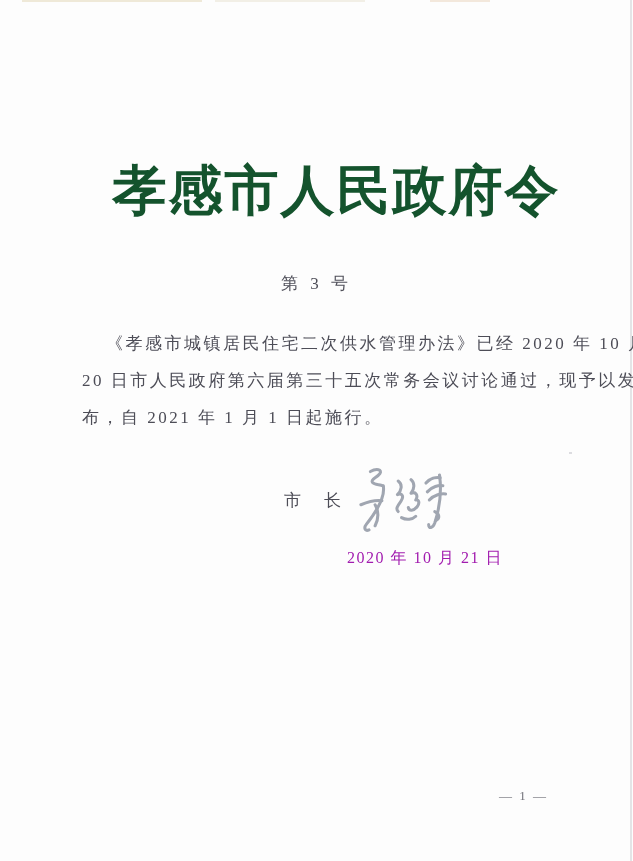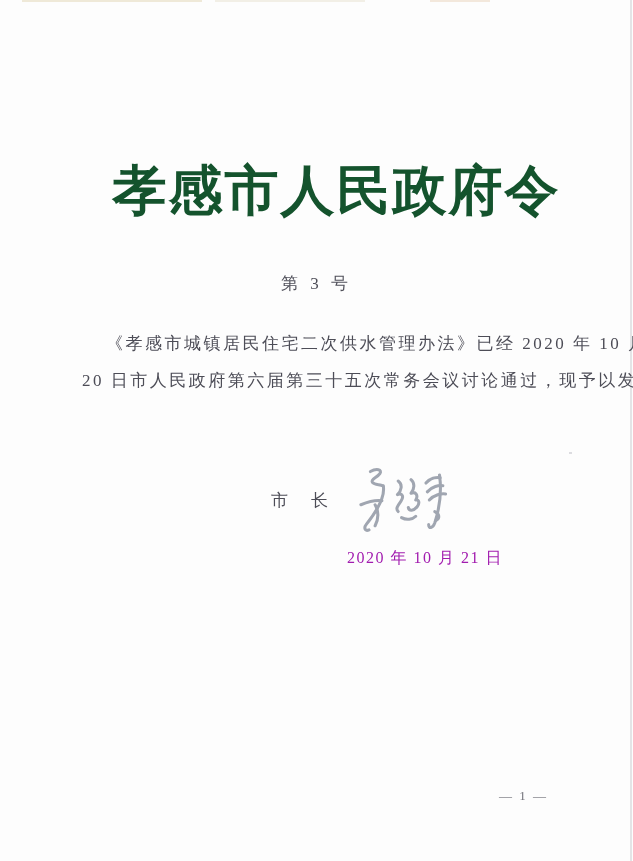--- a/index.html
+++ b/index.html
@@ -76,21 +76,21 @@
     font-size: 17px;
     line-height: 37px;
     letter-spacing: 2.5px;
     color: #4d4d57;
   }
   .body-line { white-space: nowrap; }
   .body-line.first { text-indent: 24px; }
   .signer-role {
     position: absolute;
     top: 489px;
-    left: 271px;
+    left: 284px;
     font-size: 17px;
     letter-spacing: 3px;
     color: #4d4d57;
     white-space: pre;
     text-align: center;
   }
   .signature-wrap {
     position: absolute;
     top: 451px;
     left: 348px;
@@ -127,20 +127,21 @@
   <div class="scan-edge-right"></div>
   <div class="speck"></div>
 
   <div class="doc-title">孝感市人民政府令</div>
 
   <div class="order-no">第 3 号</div>
 
   <div class="body-text">
     <div class="body-line first">《孝感市城镇居民住宅二次供水管理办法》已经 2020 年 10 月</div>
     <div class="body-line">20 日市人民政府第六届第三十五次常务会议讨论通过，现予以发</div>
+    <div class="body-line">布，自 2021 年 1 月 1 日起施行。</div>
   </div>
 
   <div class="signer-role">市　长</div>
 
   <div class="signature-wrap">
     <svg width="122" height="97" viewBox="0 0 360 285" fill="none" stroke="#979da9" stroke-width="9" stroke-linecap="round" stroke-linejoin="round" opacity="0.9" aria-label="吴海涛">
 
       <path d="M66,60 C84,50 102,54 94,66 C86,78 66,82 72,92 C80,102 98,96 104,104" stroke="#979da9"></path>
       <path d="M104,102 C110,132 92,168 54,216 C46,226 50,238 62,232" stroke="#979da9"></path>
       <path d="M38,158 C62,148 86,144 100,146" stroke="#979da9"></path>

